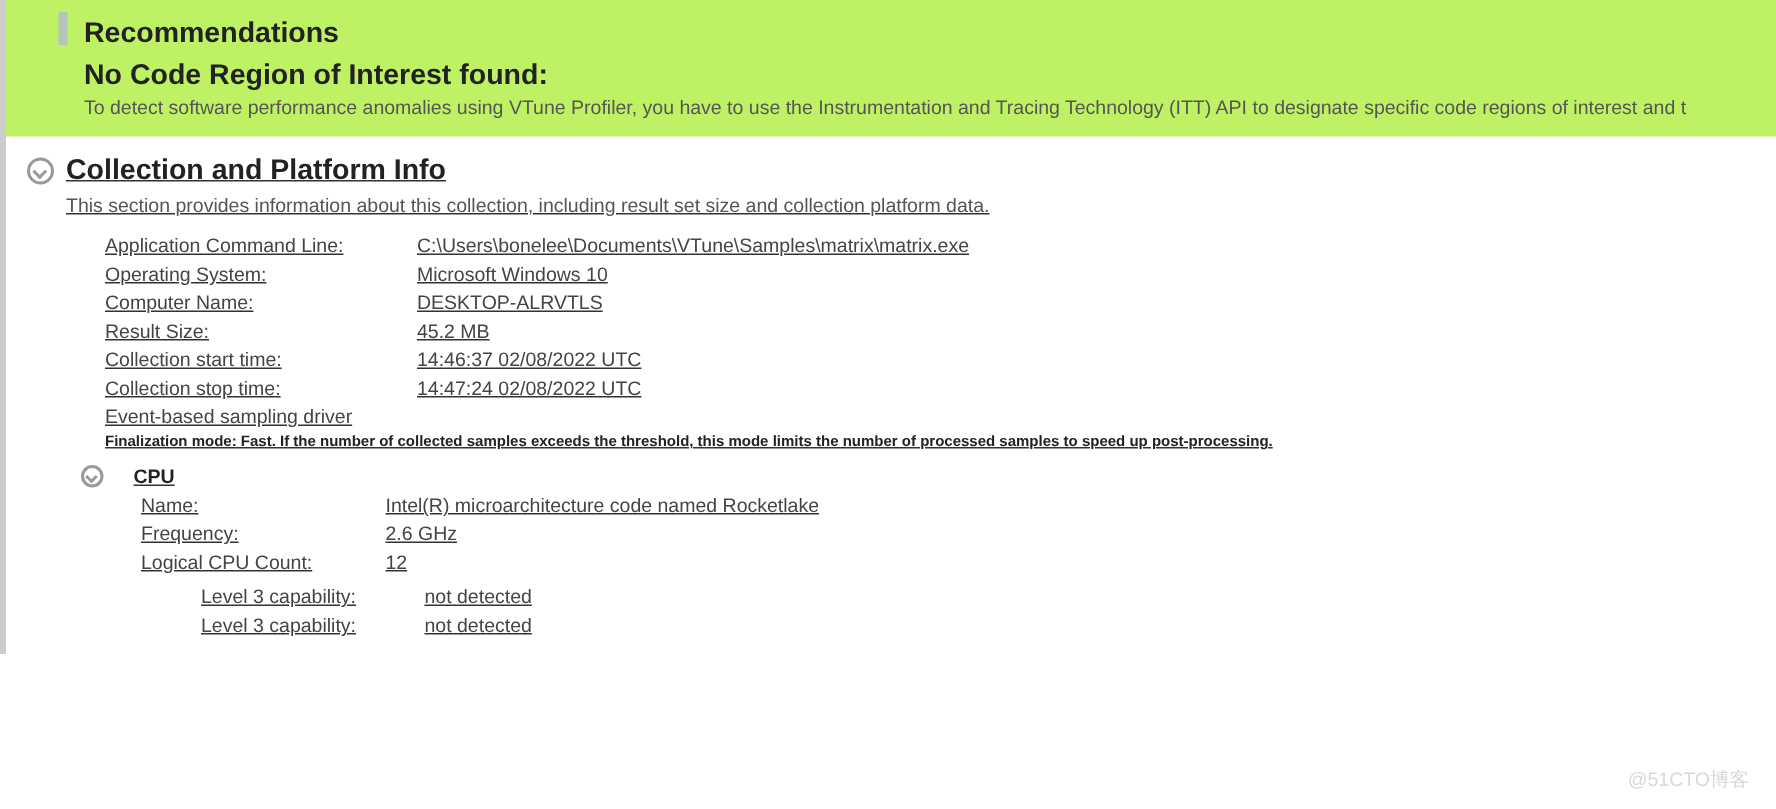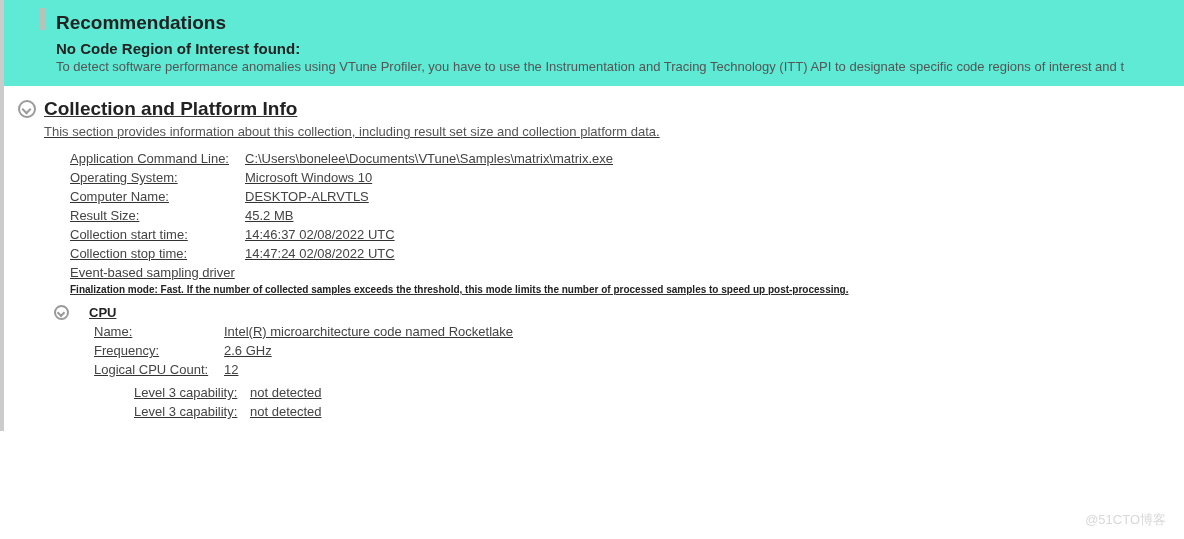--- a/index.html
+++ b/index.html
@@ -1,30 +1,30 @@
 <!DOCTYPE html>
 <html><head>
   <meta charset="utf-8">
   <style>
     * { box-sizing: border-box; margin: 0; padding: 0; }
     body { font-family: Arial, Helvetica, sans-serif; font-size: 13px; color: #333; background: #fff; }
     .container { border-left: 4px solid #ccc; }
-    .recommendations { background: #5eead4; padding: 12px 12px 12px 28px; position: relative; overflow: hidden; }
+    .recommendations { background: #bef264; padding: 12px 12px 12px 28px; position: relative; overflow: hidden; }
     .rec-bar { position: absolute; left: 35px; top: 8px; width: 6px; height: 22px; background: #b5c3bb; }
     .rec-heading { font-size: 19px; font-weight: bold; color: #222; margin-left: 24px; margin-bottom: 6px; }
-    .rec-sub { font-size: 15px; font-weight: bold; color: #222; margin-left: 24px; margin-bottom: 2px; }
+    .rec-sub { font-size: 19px; font-weight: bold; color: #222; margin-left: 24px; margin-bottom: 2px; }
     .rec-body { font-size: 13px; color: #555; margin-left: 24px; white-space: nowrap; }
     .section { padding: 12px 10px 10px 14px; text-decoration: underline; }
     .sect-head { display: flex; align-items: center; margin-bottom: 4px; }
     .toggle { width: 18px; height: 18px; border: 2px solid #9a9a9a; border-radius: 50%; position: relative; margin-right: 8px; cursor: pointer; flex: 0 0 auto; }
     .toggle::before { content: ""; position: absolute; top: 4px; left: 3px; width: 5px; height: 5px; border-right: 2px solid #9a9a9a; border-bottom: 2px solid #9a9a9a; transform: rotate(45deg); }
     .sect-title { font-size: 19px; font-weight: bold; color: #222; }
     .sect-desc { font-size: 13px; color: #555; margin-left: 26px; margin-bottom: 10px; }
     .kv-block { margin-left: 52px; }
-    .kv-row { display: flex; padding: 2px 0; font-size: 13px; color: #444; }
+    .kv-row { display: flex; padding: 2px 0; font-size: 13px; color: #444; gap: 33px; }
     .kv-key { width: 175px; flex: 0 0 auto; }
     .kv-val { }
     .final-note { font-size: 10px; font-weight: bold; color: #222; margin-left: 52px; margin-top: 2px; margin-bottom: 10px; }
     .sub-sect { margin-left: 36px; margin-top: 6px; }
     .sub-head { display: flex; align-items: center; margin-bottom: 2px; gap: 14px; }
     .sub-head .toggle { width: 15px; height: 15px; border-width: 2px; margin-right: 6px; }
     .sub-head .toggle::before { top: 3px; left: 2px; width: 4px; height: 4px; }
     .sub-title { font-weight: bold; color: #222; font-size: 13px; }
     .sub-kv { margin-left: 40px; }
     .sub-kv .kv-key { width: 130px; }

